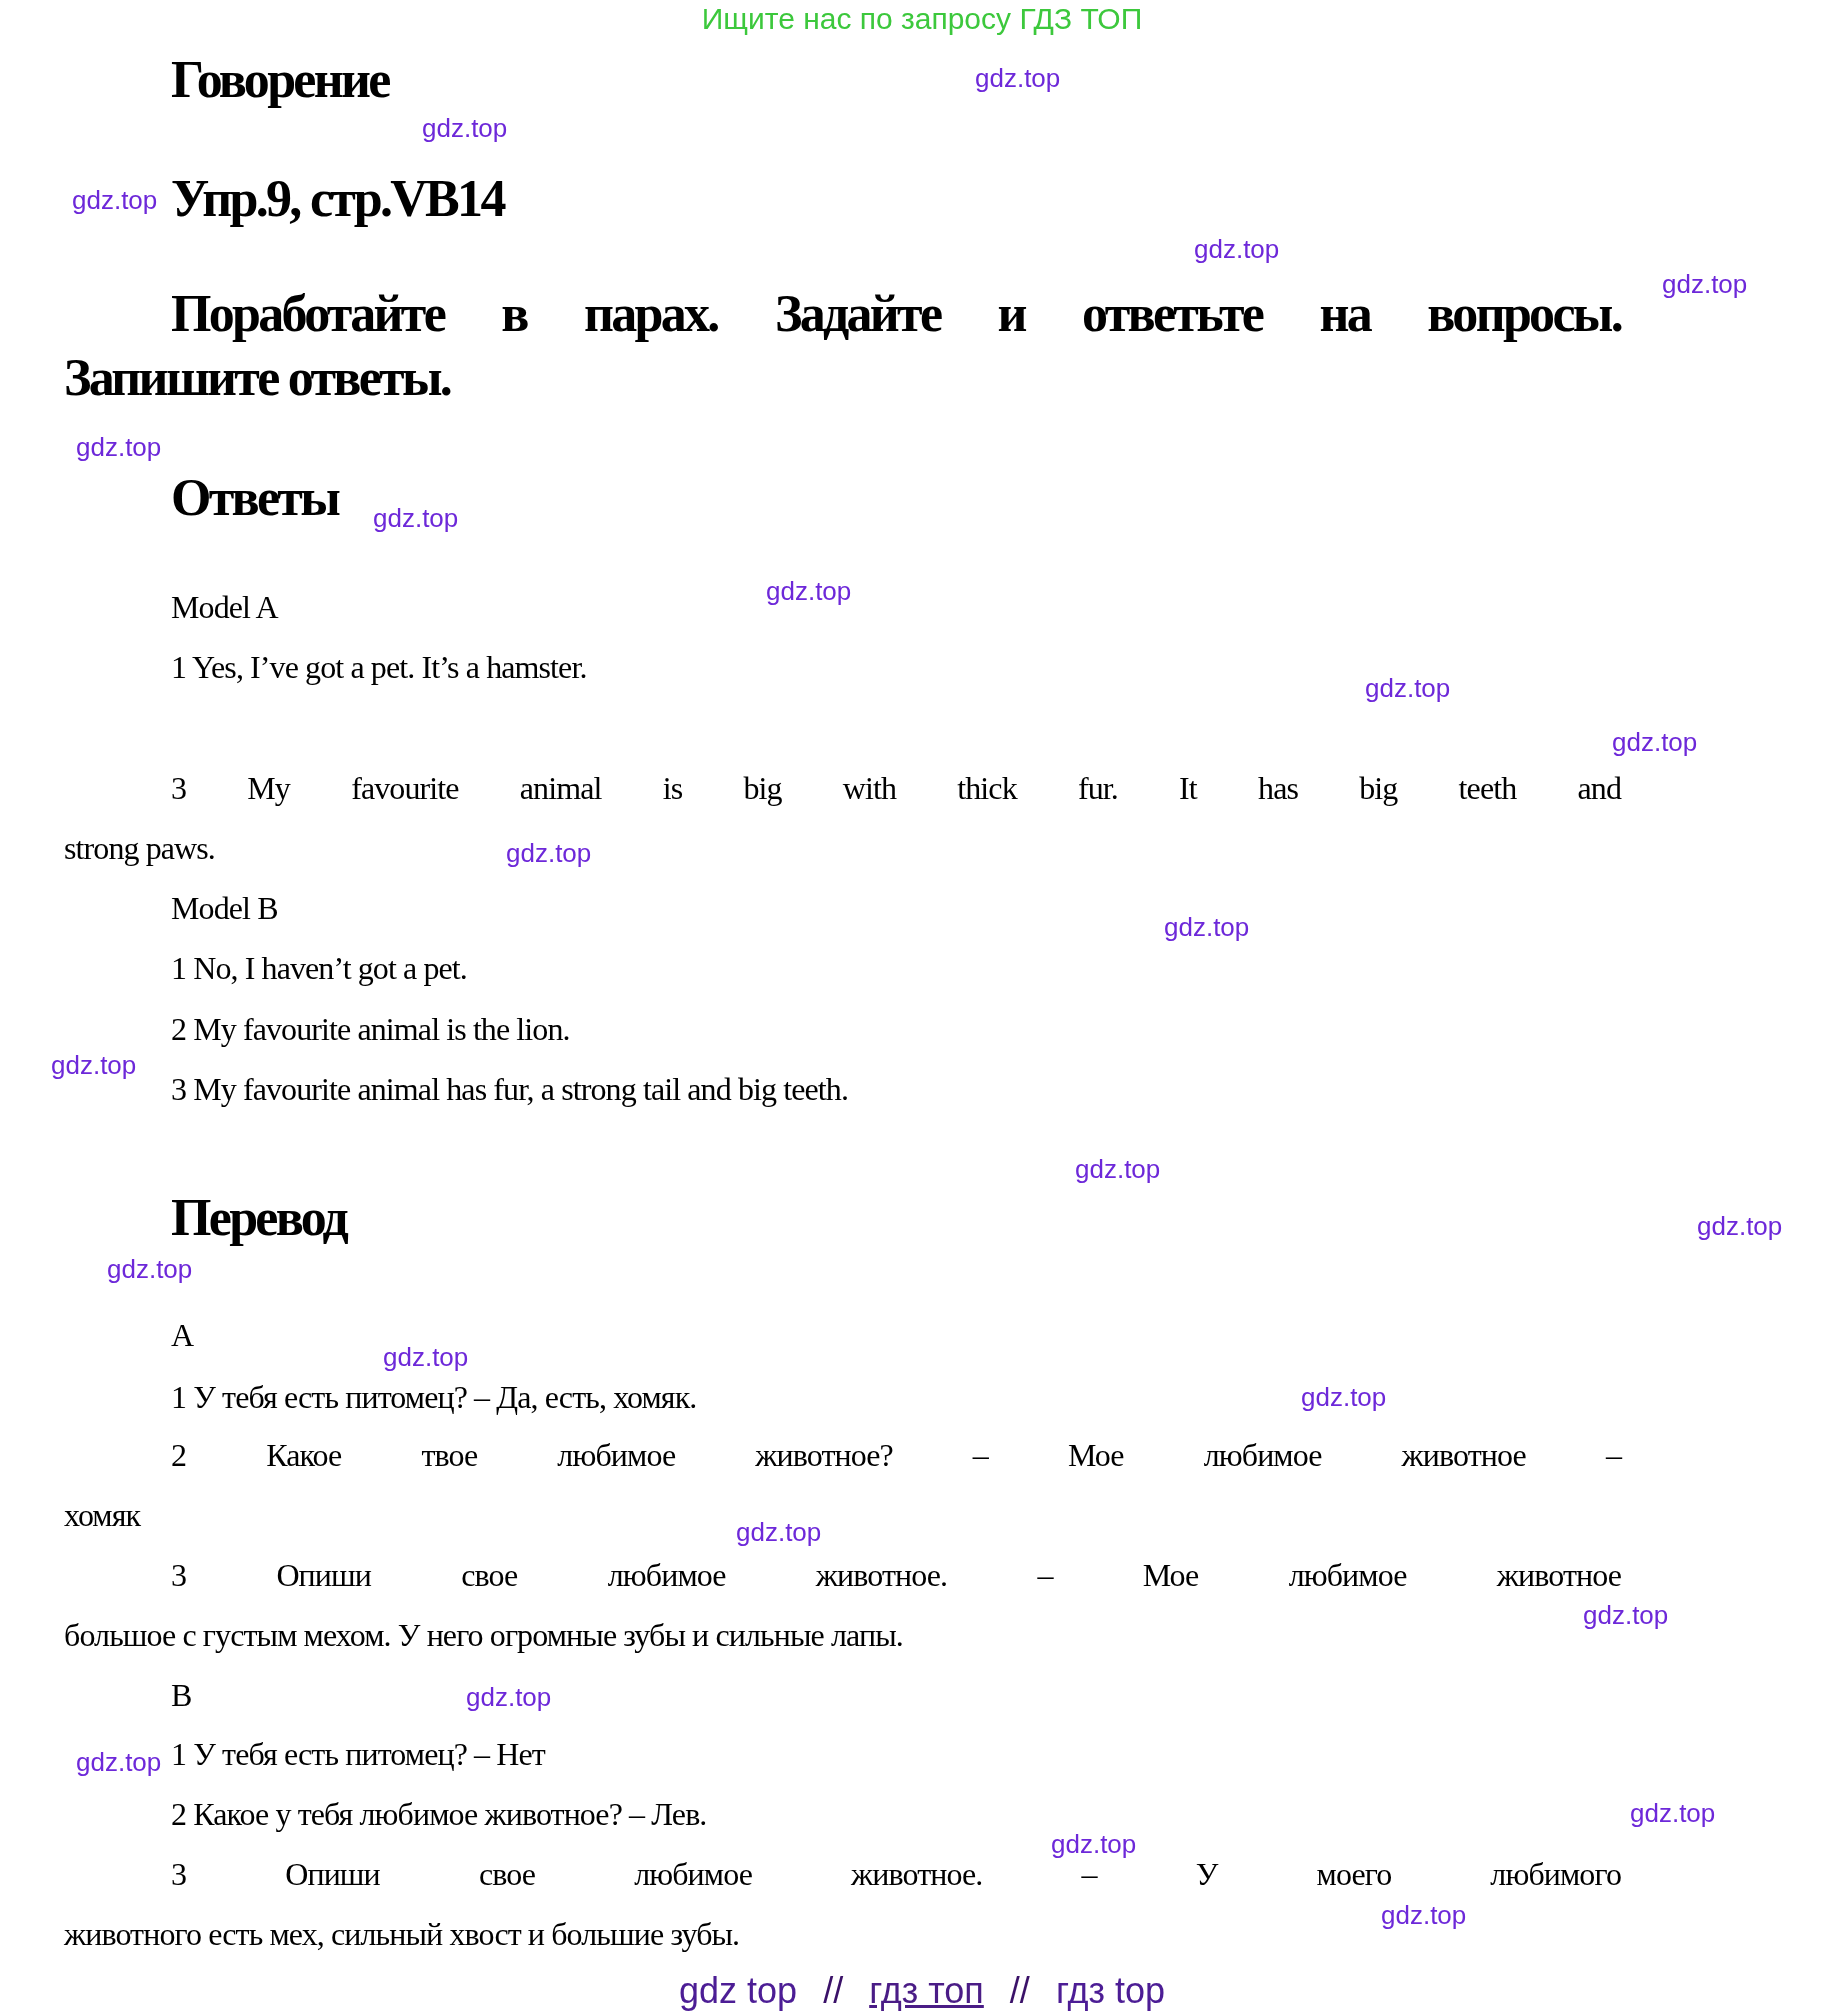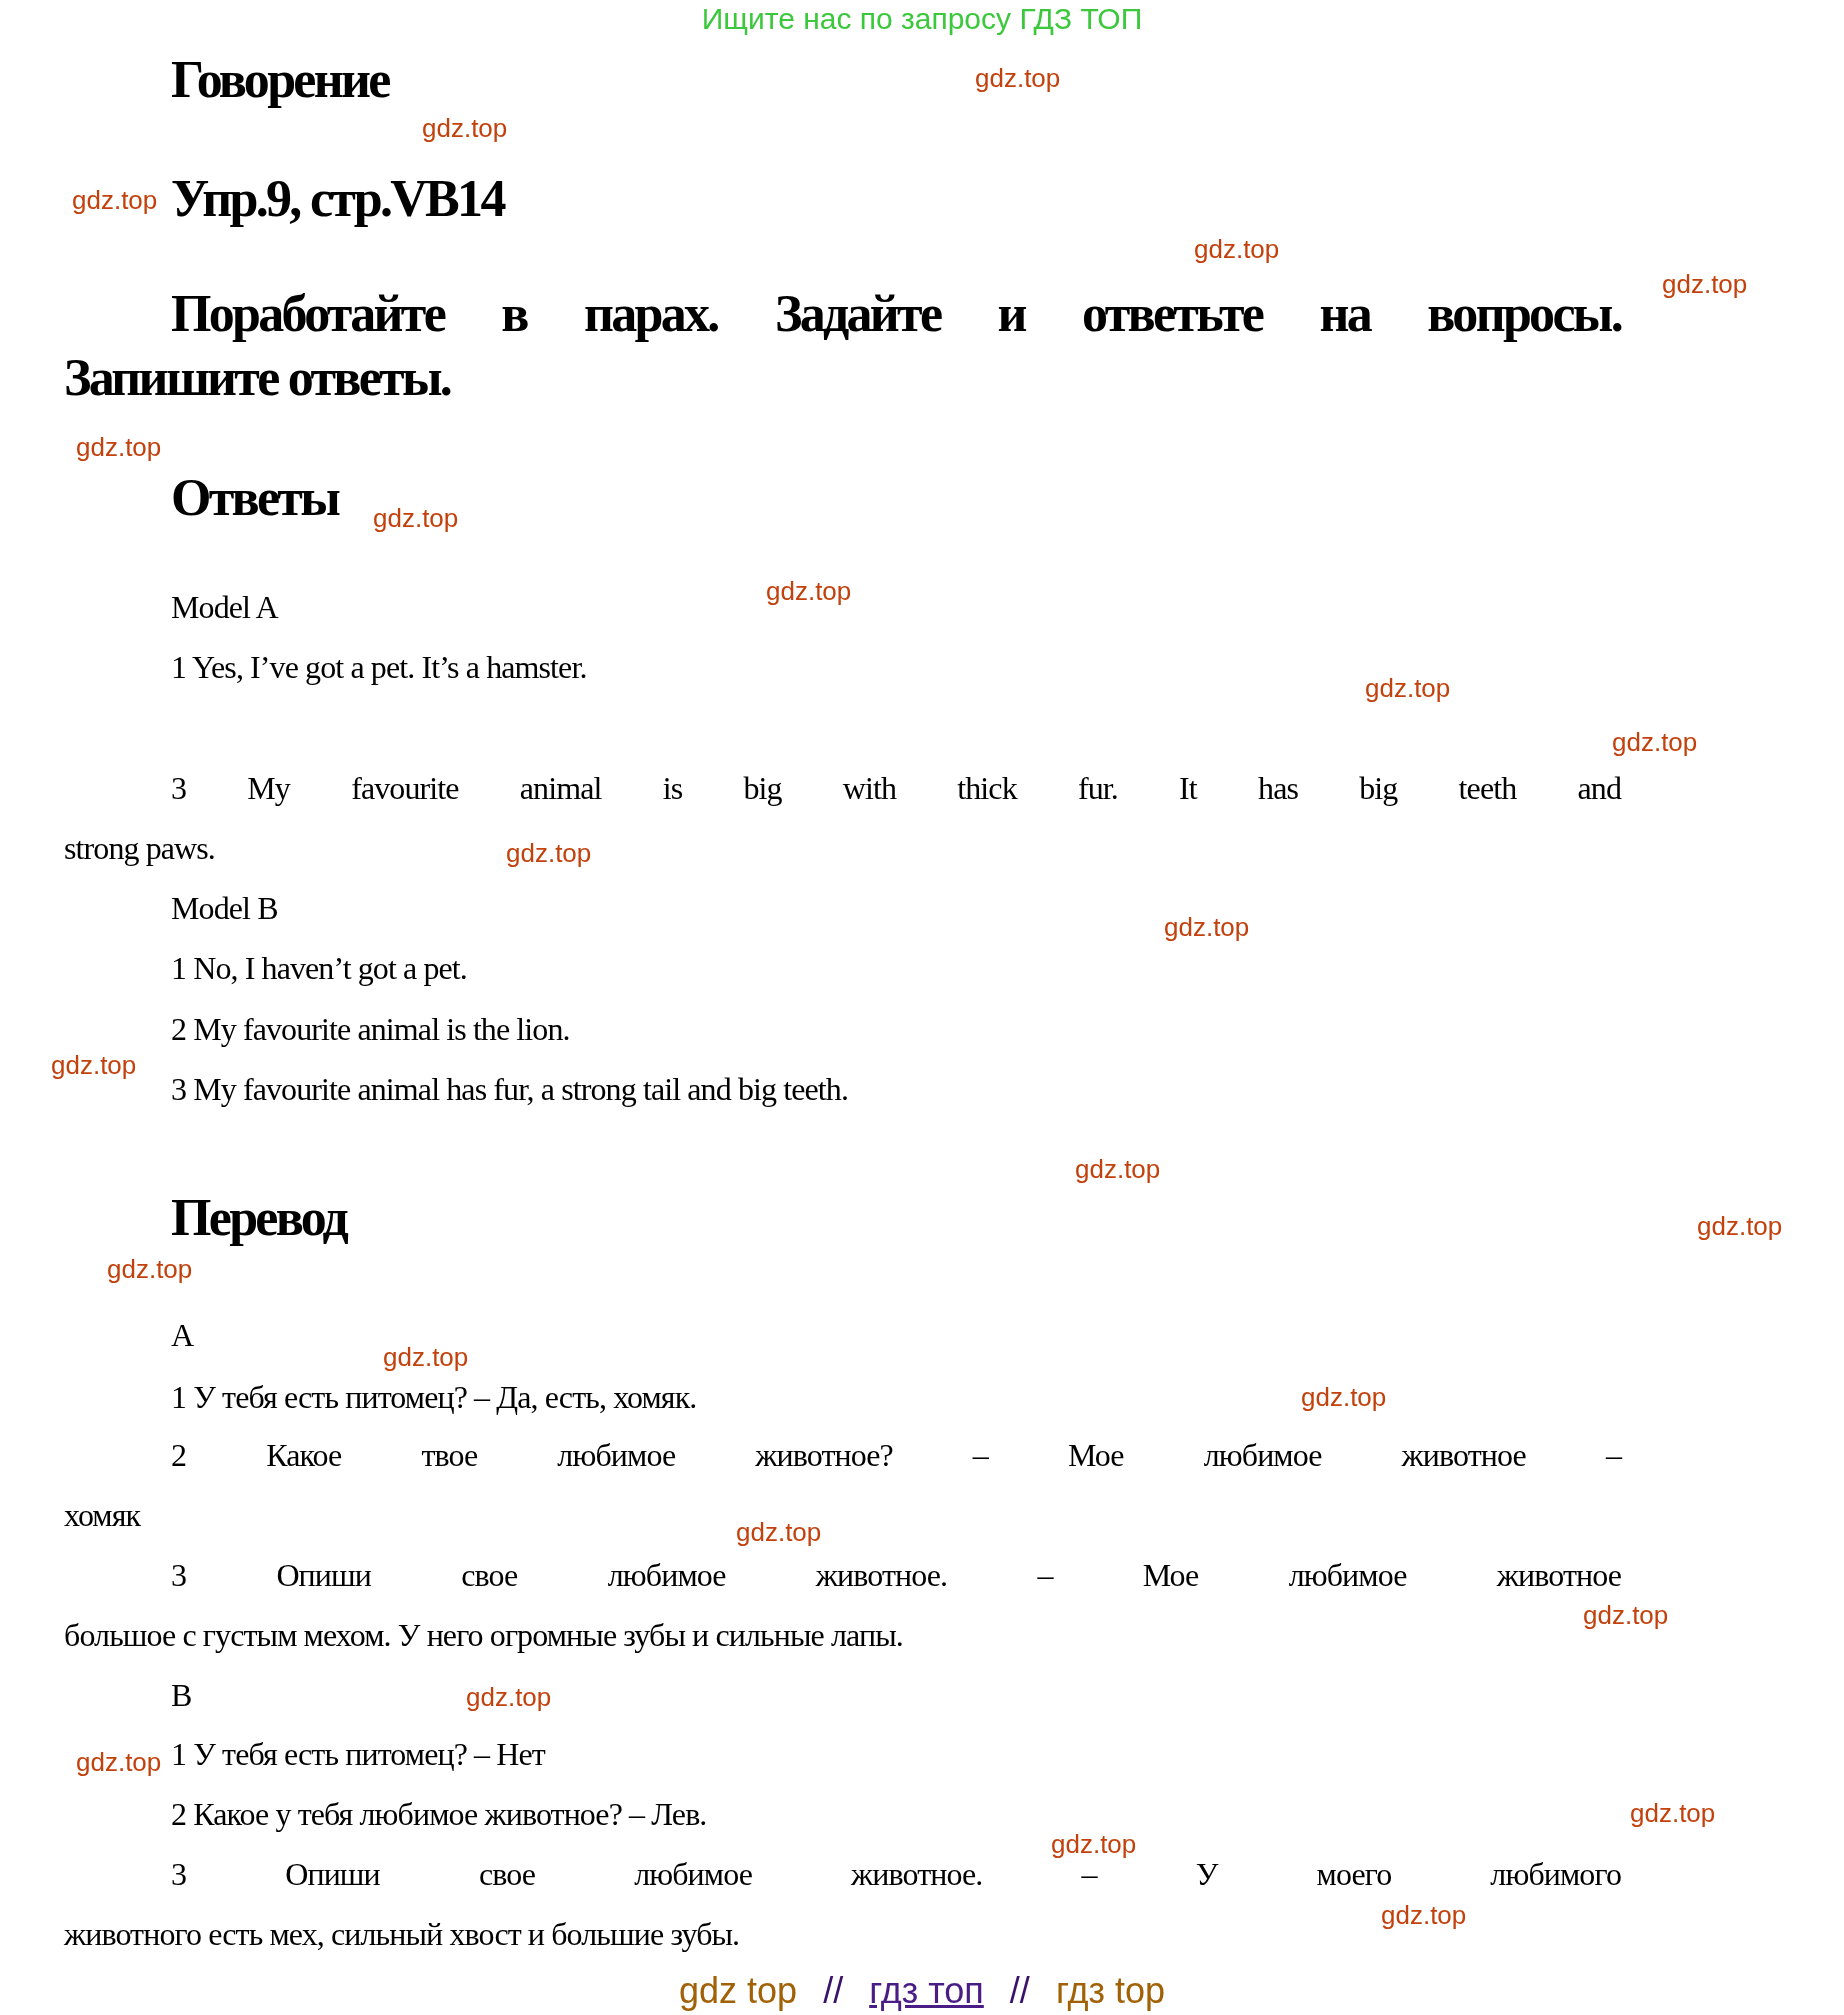--- a/index.html
+++ b/index.html
@@ -41,32 +41,32 @@
     font-weight: bold;
     font-size: 52px;
     letter-spacing: -2.7px;
     line-height: 1.12;
   }
   
   .wm {
     position: absolute;
     font-family: "Liberation Sans", sans-serif;
     font-size: 26px;
-    color: #c2410c;
+    color: #6d28d9;
     white-space: pre;
   }
   
   .footer {
     position: absolute;
     top: 1970px; left: 0; width: 100%;
     text-align: center;
     font-family: "Liberation Sans", sans-serif;
     font-size: 36px;
   }
-  .footer .part { color: #a16207; }
+  .footer .part { color: #4c1d95; }
   .footer .mid  { color: #4a1c86; text-decoration: underline; }
   .footer .sep  { color: #3a1168; margin: 0 16px; }
 </style>
 </head>
 <body>
 
 <div class="page">
 
   <div class="promo">Ищите нас по запросу ГДЗ ТОП</div>
 

